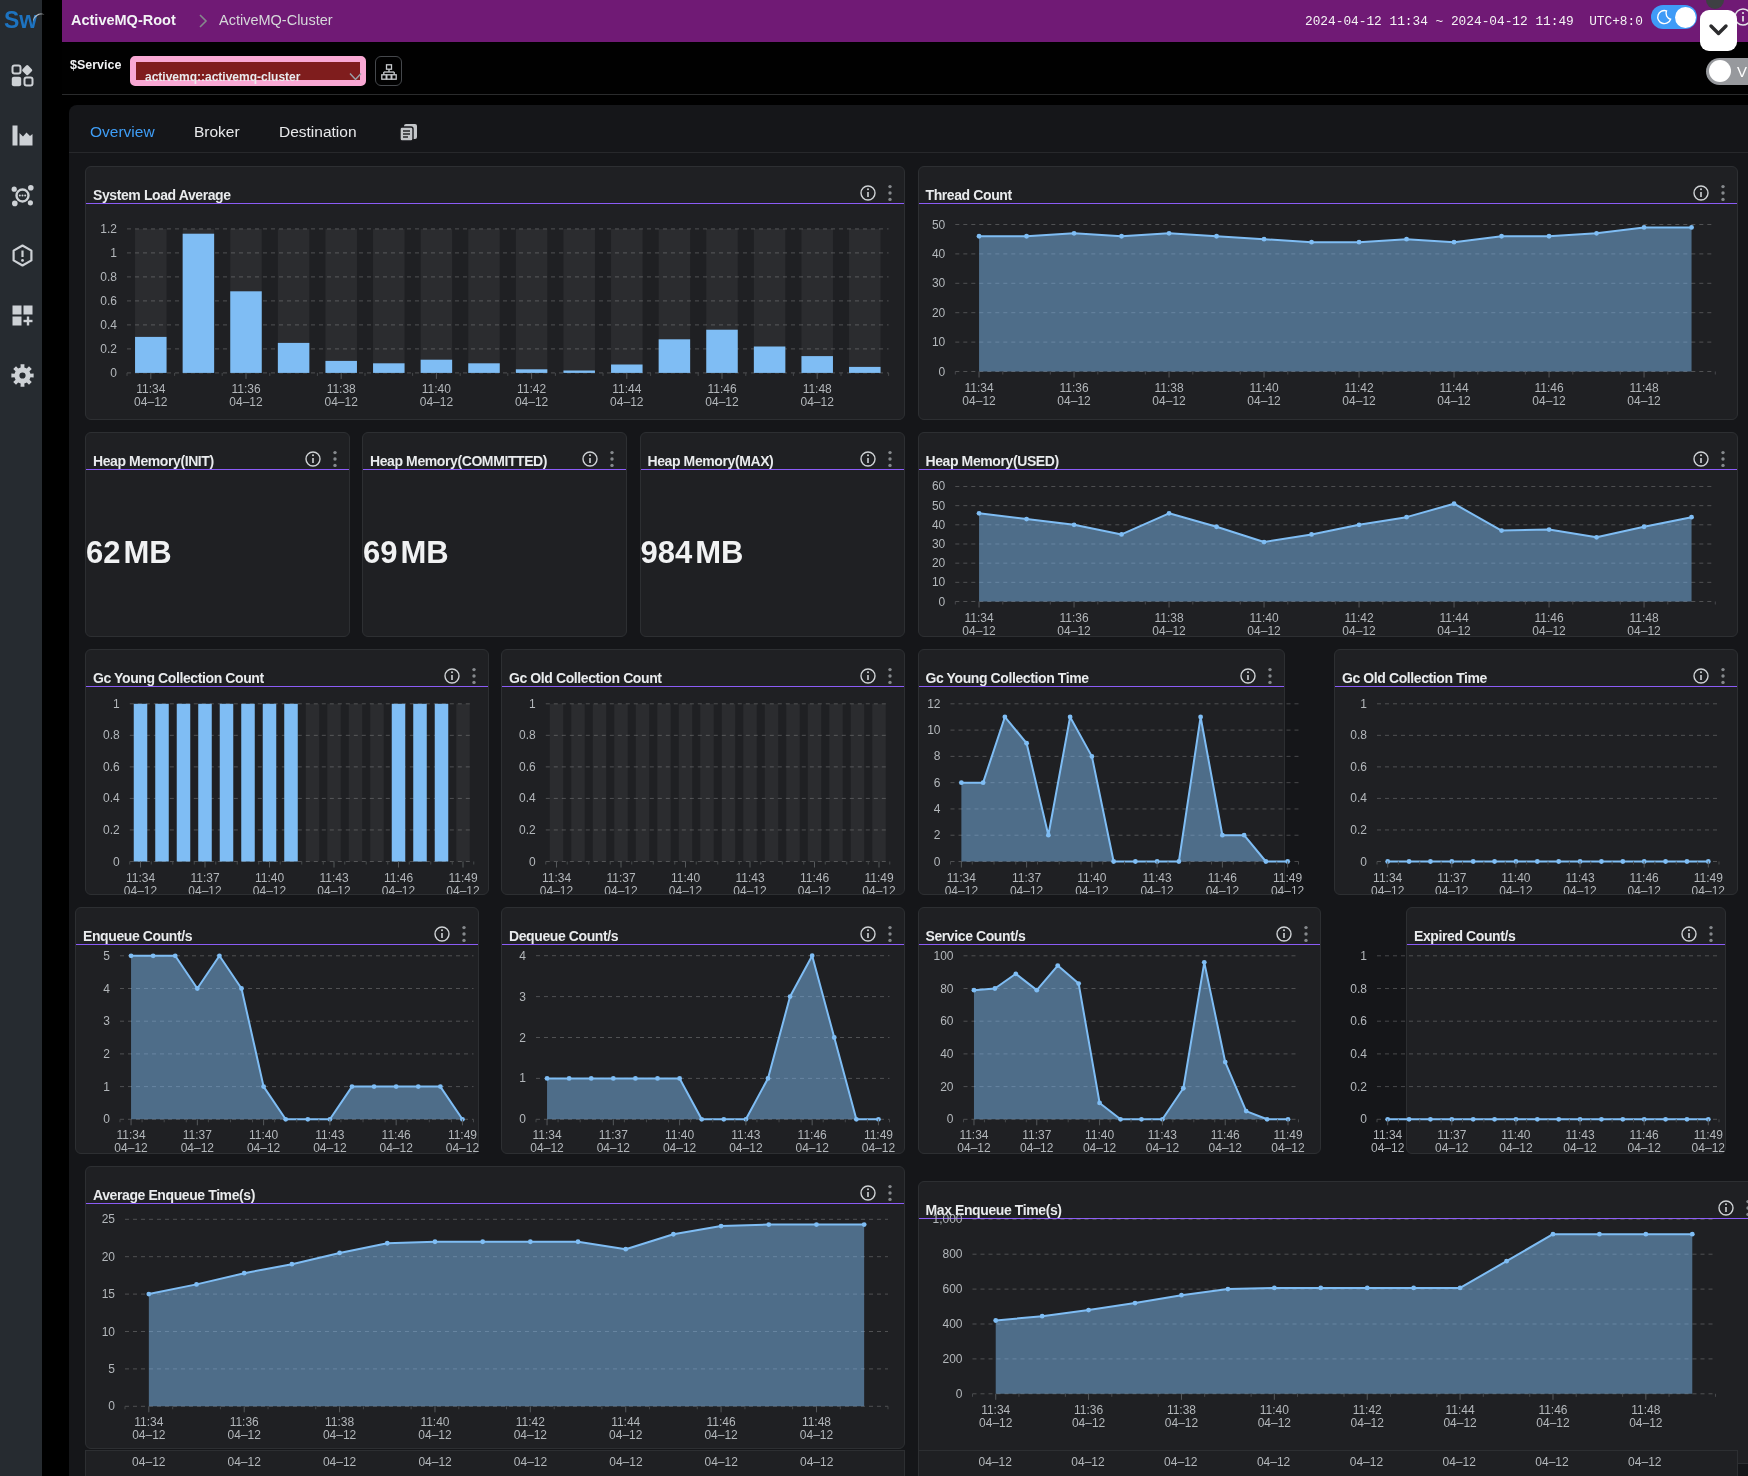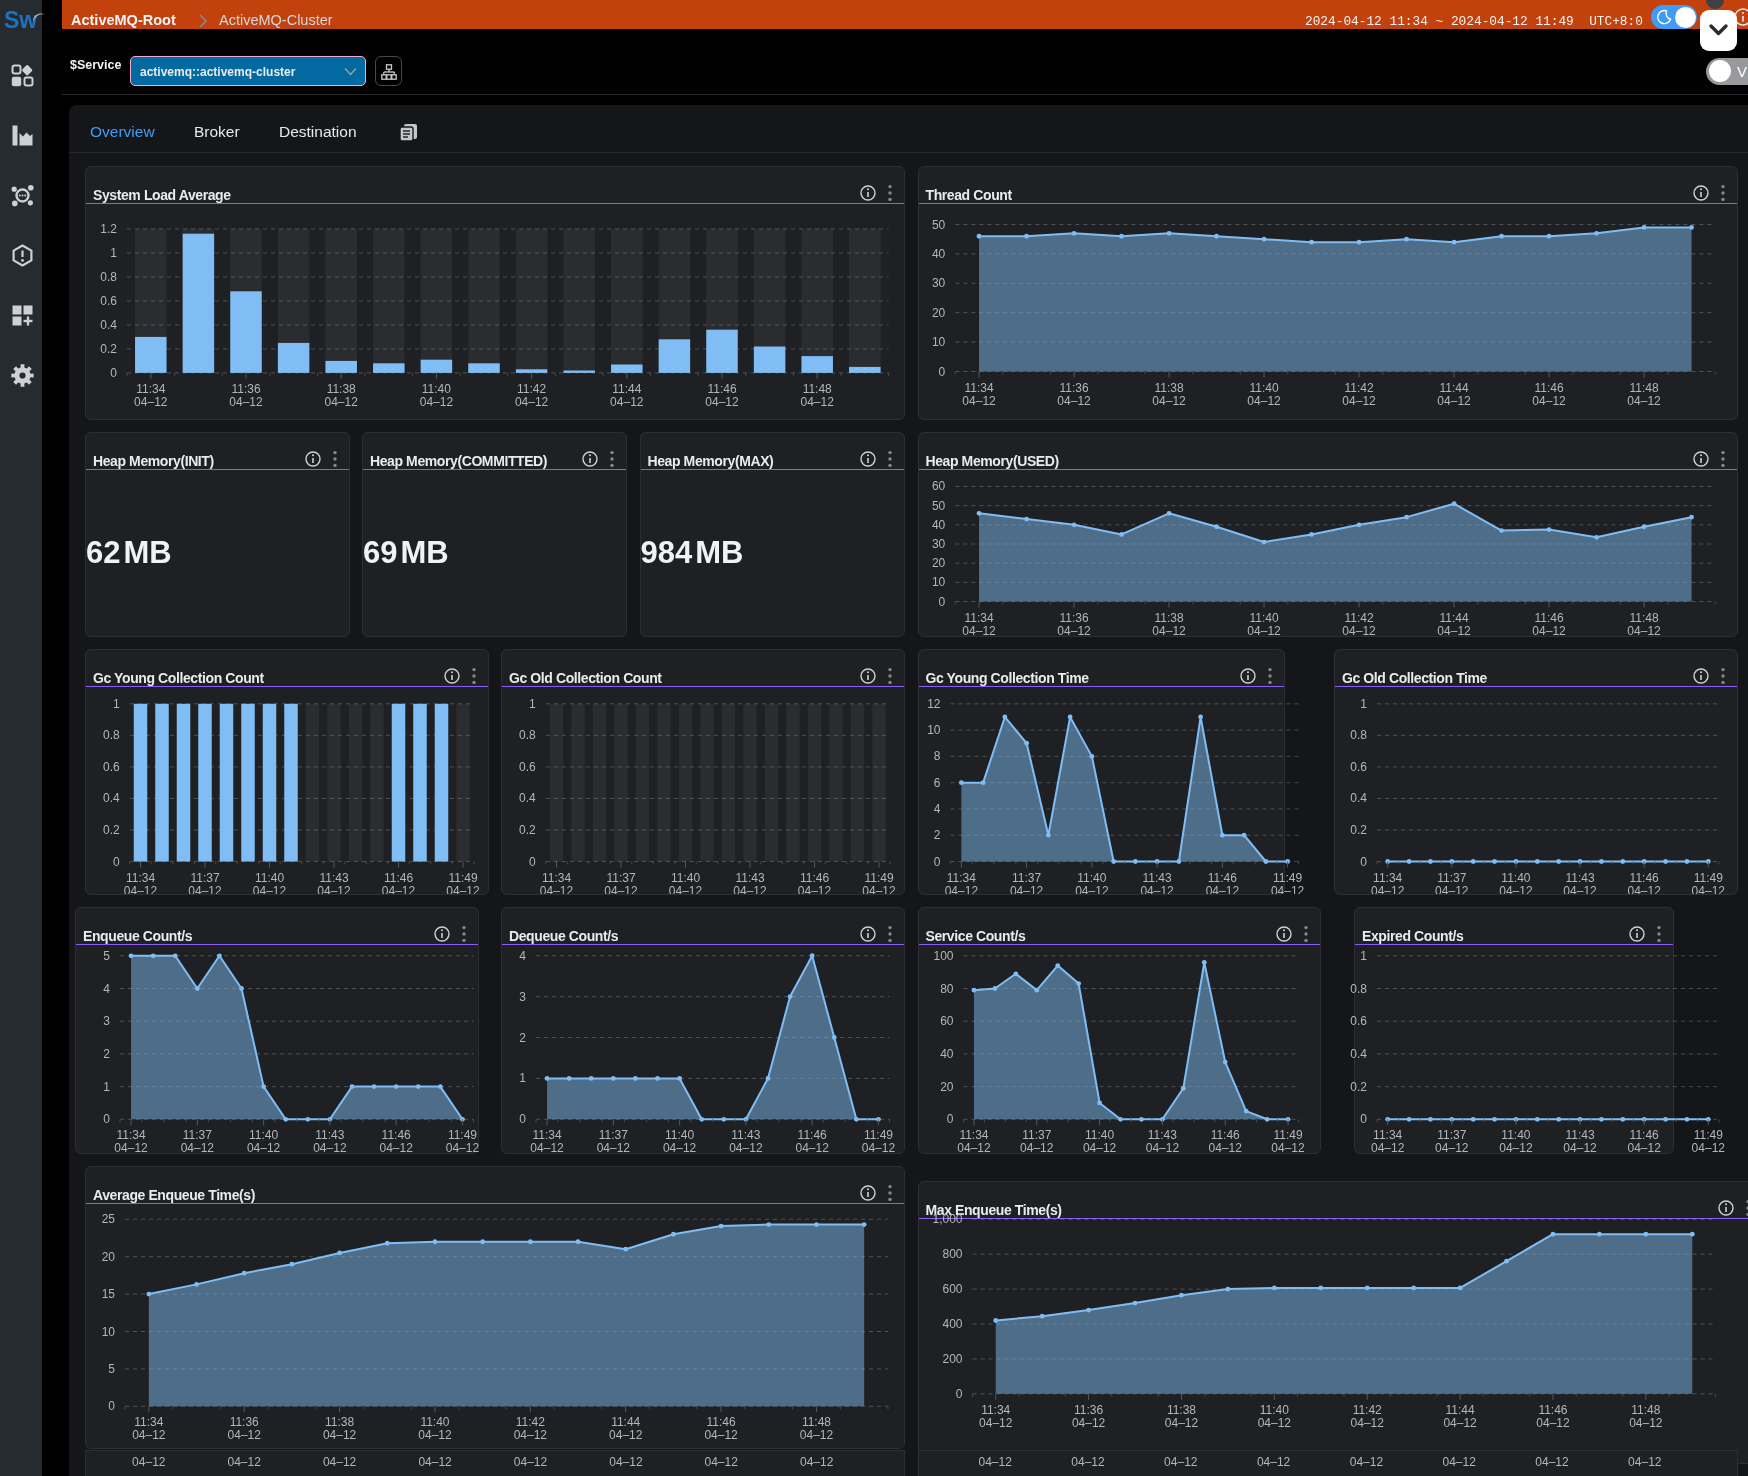--- a/index.html
+++ b/index.html
@@ -1,17 +1,17 @@
 <!DOCTYPE html>
 <html><head><meta charset="utf-8"><style>
 *{margin:0;padding:0;box-sizing:border-box}
 html,body{width:1748px;height:1476px;overflow:hidden;background:#000;font-family:"Liberation Sans",sans-serif}
 .abs{position:absolute}
 #sidebar{position:absolute;left:0;top:0;width:42px;height:1476px;background:#262b30}
-#header{position:absolute;left:62px;top:0;width:1686px;height:29px;background:#c2410c}
+#header{position:absolute;left:62px;top:0;width:1686px;height:42px;background:#701a75}
 #toolbar{position:absolute;left:62px;top:43px;width:1686px;height:52px;background:#010101;border-bottom:1px solid #2a2b2c}
 #panel{position:absolute;left:69px;top:105px;width:1679px;height:1371px;background:#151619;border-top-left-radius:8px}
 .card{position:absolute;background:#1f2023;border:1px solid #2d2f32;border-radius:6px}
 .chead{height:37px;border-bottom:1px solid #8b5cf6;display:flex;align-items:flex-end;padding-left:7px;white-space:nowrap;overflow:hidden}
 .ctitle{color:#e9ebed;font-size:14px;font-weight:bold;letter-spacing:-0.4px}
 .cico{margin-left:auto;margin-right:4px}
 .bignum{position:absolute;left:0;top:37px;right:0;bottom:0;display:flex;align-items:center;justify-content:flex-start;color:#f1f2f3;font-size:31px;font-weight:bold}
 .bignum .unit{margin-left:3px}
 </style></head><body>
 <div id="sidebar">
@@ -75,21 +75,21 @@
     </svg>
   </div>
 <div class="abs" style="left:1706px;top:0px;width:18px;height:9px;border-radius:0 0 9px 9px;background:#3e4043;z-index:4"></div>
 <div class="abs" style="left:1700px;top:10px;width:37px;height:41px;background:#fff;border-radius:9px;z-index:5">
     <svg class="abs" style="left:8px;top:13px" width="21" height="15" viewBox="0 0 21 15">
       <path d="M3 3 L10.5 10.5 L18 3" fill="none" stroke="#2c2c2e" stroke-width="3.4" stroke-linecap="round" stroke-linejoin="round"></path>
     </svg>
   </div>
 <div id="toolbar">
     <div class="abs" style="left:8px;top:15px;font-size:12.5px;font-weight:bold;color:#f0f1f3">$Service</div>
-    <div class="abs" style="left:68px;top:13px;width:236px;height:30px;border:1px solid #f9a8d4;border-radius:5px;background:#0369a1">
+    <div class="abs" style="left:68px;top:13px;width:236px;height:30px;border:6px solid #f9a8d4;border-radius:5px;background:#7f1d1d">
       <div class="abs" style="left:9px;top:8px;font-size:12px;font-weight:bold;color:#e9ebed">activemq::activemq-cluster</div>
       <svg class="abs" style="left:212px;top:9px" width="15" height="12" viewBox="0 0 15 12">
         <path d="M2 2.5 L7.5 8.5 L13 2.5" fill="none" stroke="#9aa0a6" stroke-width="1.5"></path>
       </svg>
     </div>
     <div class="abs" style="left:313px;top:13px;width:27px;height:30px;border:1px solid #45484c;border-radius:6px">
       <svg class="abs" style="left:5px;top:7px" width="16" height="16" viewBox="0 0 16 16">
         <rect x="5.5" y="0.8" width="5" height="4.4" fill="none" stroke="#c8cbce" stroke-width="1.3"></rect>
         <line x1="8" y1="5.2" x2="8" y2="8" stroke="#c8cbce" stroke-width="1.3"></line>
         <line x1="2.8" y1="8" x2="13.2" y2="8" stroke="#c8cbce" stroke-width="1.3"></line>
@@ -952,21 +952,21 @@
     <line x1="243.41" y1="174.30" x2="243.41" y2="180.30" stroke="#55585b" stroke-width="1"></line>
     <text x="243.41" y="190.30" fill="#b3b7bb" font-size="12" text-anchor="middle" dominant-baseline="central" font-family="Liberation Sans, sans-serif">11:43</text>
     <text x="243.41" y="203.30" fill="#b3b7bb" font-size="12" text-anchor="middle" dominant-baseline="central" font-family="Liberation Sans, sans-serif">04–12</text>
     <line x1="306.22" y1="174.30" x2="306.22" y2="180.30" stroke="#55585b" stroke-width="1"></line>
     <text x="306.22" y="190.30" fill="#b3b7bb" font-size="12" text-anchor="middle" dominant-baseline="central" font-family="Liberation Sans, sans-serif">11:46</text>
     <text x="306.22" y="203.30" fill="#b3b7bb" font-size="12" text-anchor="middle" dominant-baseline="central" font-family="Liberation Sans, sans-serif">04–12</text>
     <line x1="369.03" y1="174.30" x2="369.03" y2="180.30" stroke="#55585b" stroke-width="1"></line>
     <text x="369.03" y="190.30" fill="#b3b7bb" font-size="12" text-anchor="middle" dominant-baseline="central" font-family="Liberation Sans, sans-serif">11:49</text>
     <text x="369.03" y="203.30" fill="#b3b7bb" font-size="12" text-anchor="middle" dominant-baseline="central" font-family="Liberation Sans, sans-serif">04–12</text>
   </svg>
-<div class="card" style="left:1354px;top:906.5px;width:320px;height:247.0px">
+<div class="card" style="left:1406px;top:906.5px;width:320px;height:247.0px">
     <div class="chead">
       <span class="ctitle">Expired Count/s</span>
       <svg class="cico" width="40" height="20" viewBox="0 0 40 20">
         <circle cx="8" cy="10" r="7" fill="none" stroke="#cfd2d5" stroke-width="1.4"></circle>
         <line x1="8" y1="9" x2="8" y2="14" stroke="#cfd2d5" stroke-width="1.6"></line>
         <circle cx="8" cy="6.2" r="1" fill="#cfd2d5"></circle>
         <circle cx="30" cy="3.6" r="1.7" fill="#86898d"></circle>
         <circle cx="30" cy="10" r="1.7" fill="#86898d"></circle>
         <circle cx="30" cy="16.4" r="1.7" fill="#86898d"></circle>
       </svg>

